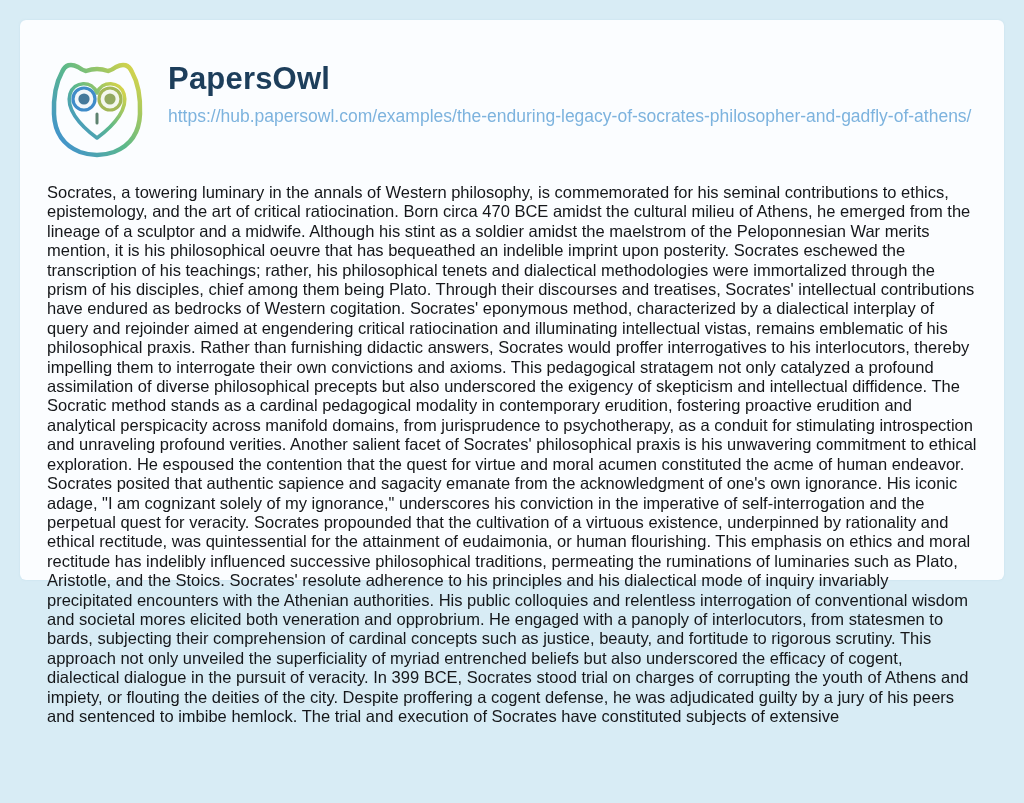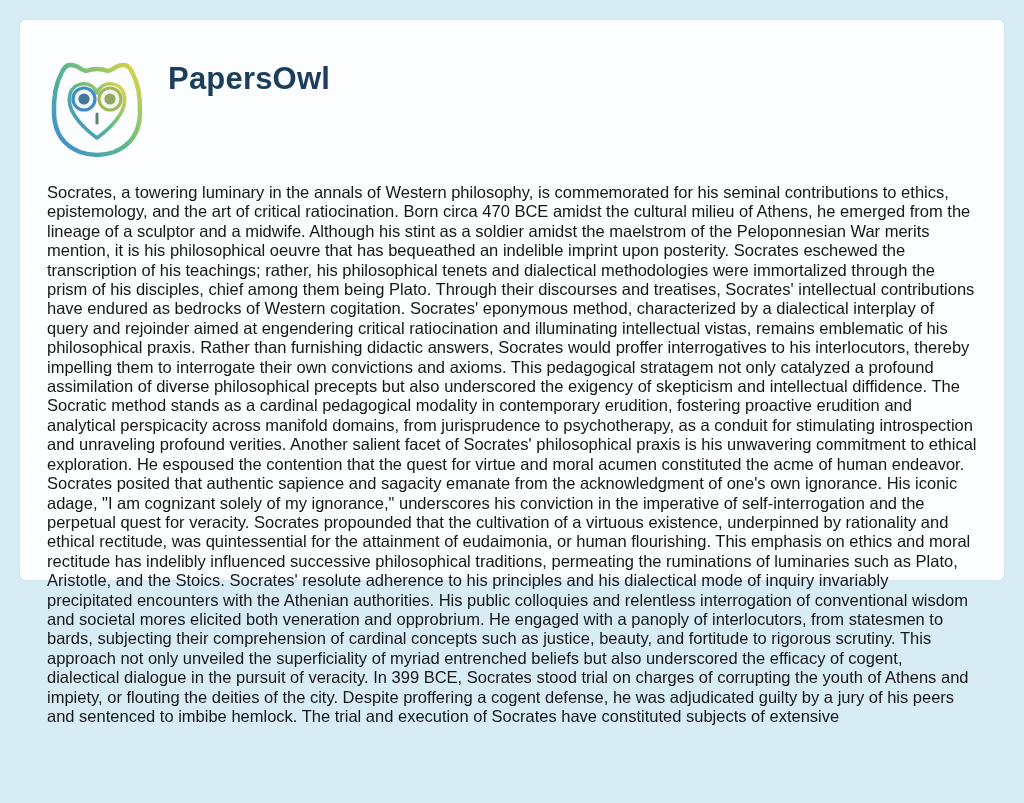--- a/index.html
+++ b/index.html
@@ -116,20 +116,21 @@
 
             <circle cx="63" cy="43" r="11" fill="#f4f7ee" stroke="#a3b757" stroke-width="3.2"></circle>
             <circle cx="63" cy="43" r="5.6" fill="#93a961"></circle>
 
             <line x1="50" y1="58" x2="50" y2="67" stroke="#5d826f" stroke-width="3" stroke-linecap="round"></line>
           </svg>
         </div>
 
         <div class="brand-col">
           <div class="brand-name">PapersOwl</div>
+          <div class="brand-url">https://hub.papersowl.com/examples/the-enduring-legacy-of-socrates-philosopher-and-gadfly-of-athens/</div>
         </div>
       </div>
 
 
       <p class="article-body">Socrates, a towering luminary in the annals of Western philosophy, is commemorated for his seminal contributions to ethics, epistemology, and the art of critical ratiocination. Born circa 470 BCE amidst the cultural milieu of Athens, he emerged from the lineage of a sculptor and a midwife. Although his stint as a soldier amidst the maelstrom of the Peloponnesian War merits mention, it is his philosophical oeuvre that has bequeathed an indelible imprint upon posterity. Socrates eschewed the transcription of his teachings; rather, his philosophical tenets and dialectical methodologies were immortalized through the prism of his disciples, chief among them being Plato. Through their discourses and treatises, Socrates' intellectual contributions have endured as bedrocks of Western cogitation. Socrates' eponymous method, characterized by a dialectical interplay of query and rejoinder aimed at engendering critical ratiocination and illuminating intellectual vistas, remains emblematic of his philosophical praxis. Rather than furnishing didactic answers, Socrates would proffer interrogatives to his interlocutors, thereby impelling them to interrogate their own convictions and axioms. This pedagogical stratagem not only catalyzed a profound assimilation of diverse philosophical precepts but also underscored the exigency of skepticism and intellectual diffidence. The Socratic method stands as a cardinal pedagogical modality in contemporary erudition, fostering proactive erudition and analytical perspicacity across manifold domains, from jurisprudence to psychotherapy, as a conduit for stimulating introspection and unraveling profound verities. Another salient facet of Socrates' philosophical praxis is his unwavering commitment to ethical exploration. He espoused the contention that the quest for virtue and moral acumen constituted the acme of human endeavor. Socrates posited that authentic sapience and sagacity emanate from the acknowledgment of one's own ignorance. His iconic adage, "I am cognizant solely of my ignorance," underscores his conviction in the imperative of self-interrogation and the perpetual quest for veracity. Socrates propounded that the cultivation of a virtuous existence, underpinned by rationality and ethical rectitude, was quintessential for the attainment of eudaimonia, or human flourishing. This emphasis on ethics and moral rectitude has indelibly influenced successive philosophical traditions, permeating the ruminations of luminaries such as Plato, Aristotle, and the Stoics. Socrates' resolute adherence to his principles and his dialectical mode of inquiry invariably precipitated encounters with the Athenian authorities. His public colloquies and relentless interrogation of conventional wisdom and societal mores elicited both veneration and opprobrium. He engaged with a panoply of interlocutors, from statesmen to bards, subjecting their comprehension of cardinal concepts such as justice, beauty, and fortitude to rigorous scrutiny. This approach not only unveiled the superficiality of myriad entrenched beliefs but also underscored the efficacy of cogent, dialectical dialogue in the pursuit of veracity. In 399 BCE, Socrates stood trial on charges of corrupting the youth of Athens and impiety, or flouting the deities of the city. Despite proffering a cogent defense, he was adjudicated guilty by a jury of his peers and sentenced to imbibe hemlock. The trial and execution of Socrates have constituted subjects of extensive</p>
 
     </div>
   </div>
 </div>
 

